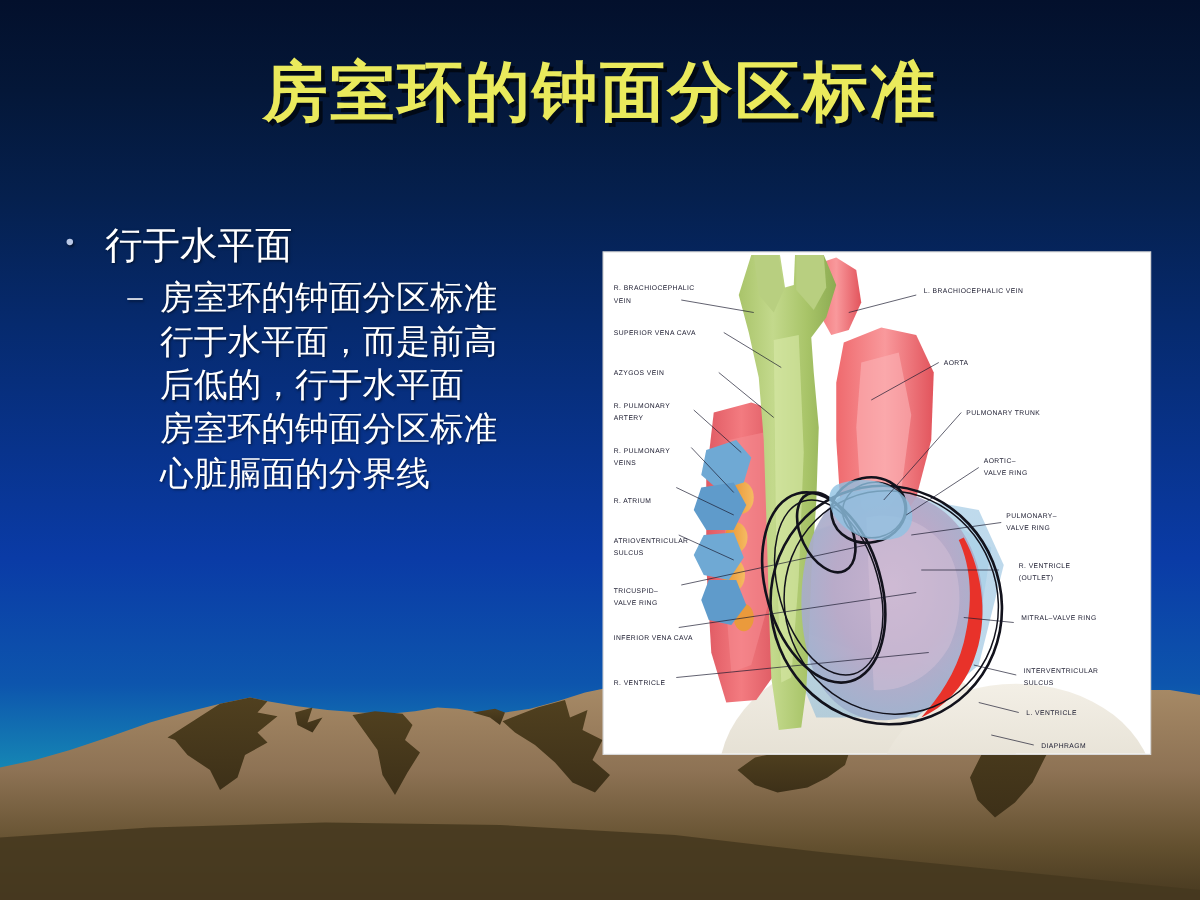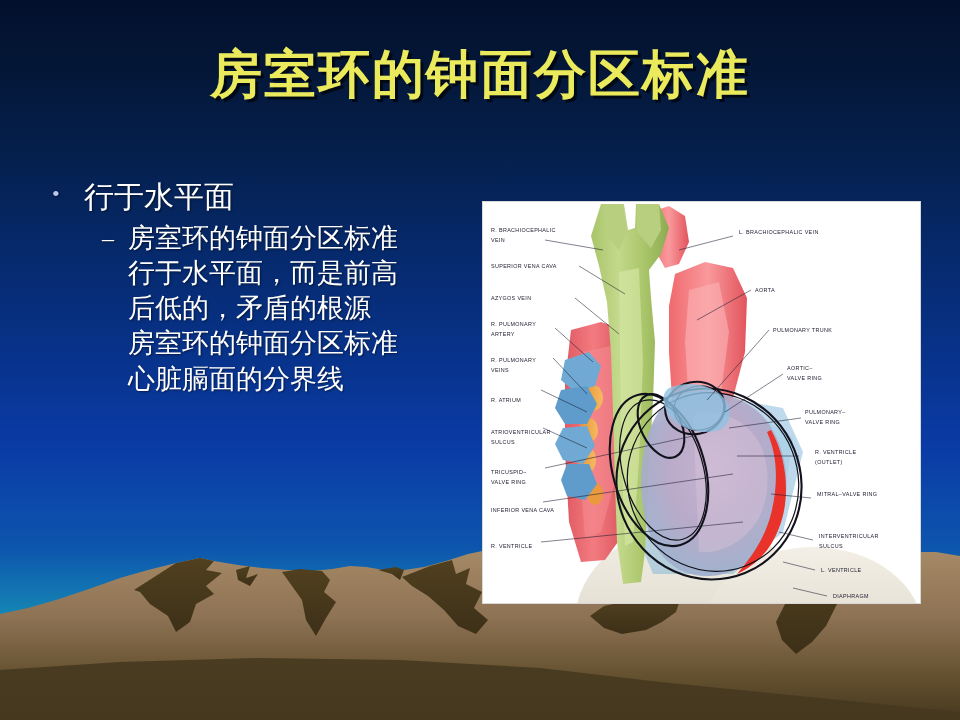--- a/index.html
+++ b/index.html
@@ -186,21 +186,21 @@
     <div class="lvl1">
       <span class="mk">•</span>
       <span class="tx">行于水平面</span>
     </div>
 
     <div class="lvl2">
       <span class="mk">–</span>
       <span class="tx">
         <span>房室环的钟面分区标准</span><br>
         <span>行于水平面，而是前高</span><br>
-        <span>后低的，矛盾的根源</span><br>
+        <span>后低的，行于水平面</span><br>
         <span>房室环的钟面分区标准</span><br>
         <span>心脏膈面的分界线</span>
       </span>
     </div>
   </div>
 
   <div class="figure">
     <svg viewBox="0 0 437 401">
       <defs>
         <linearGradient id="gGreen" x1="0" y1="0" x2="1" y2="0">

